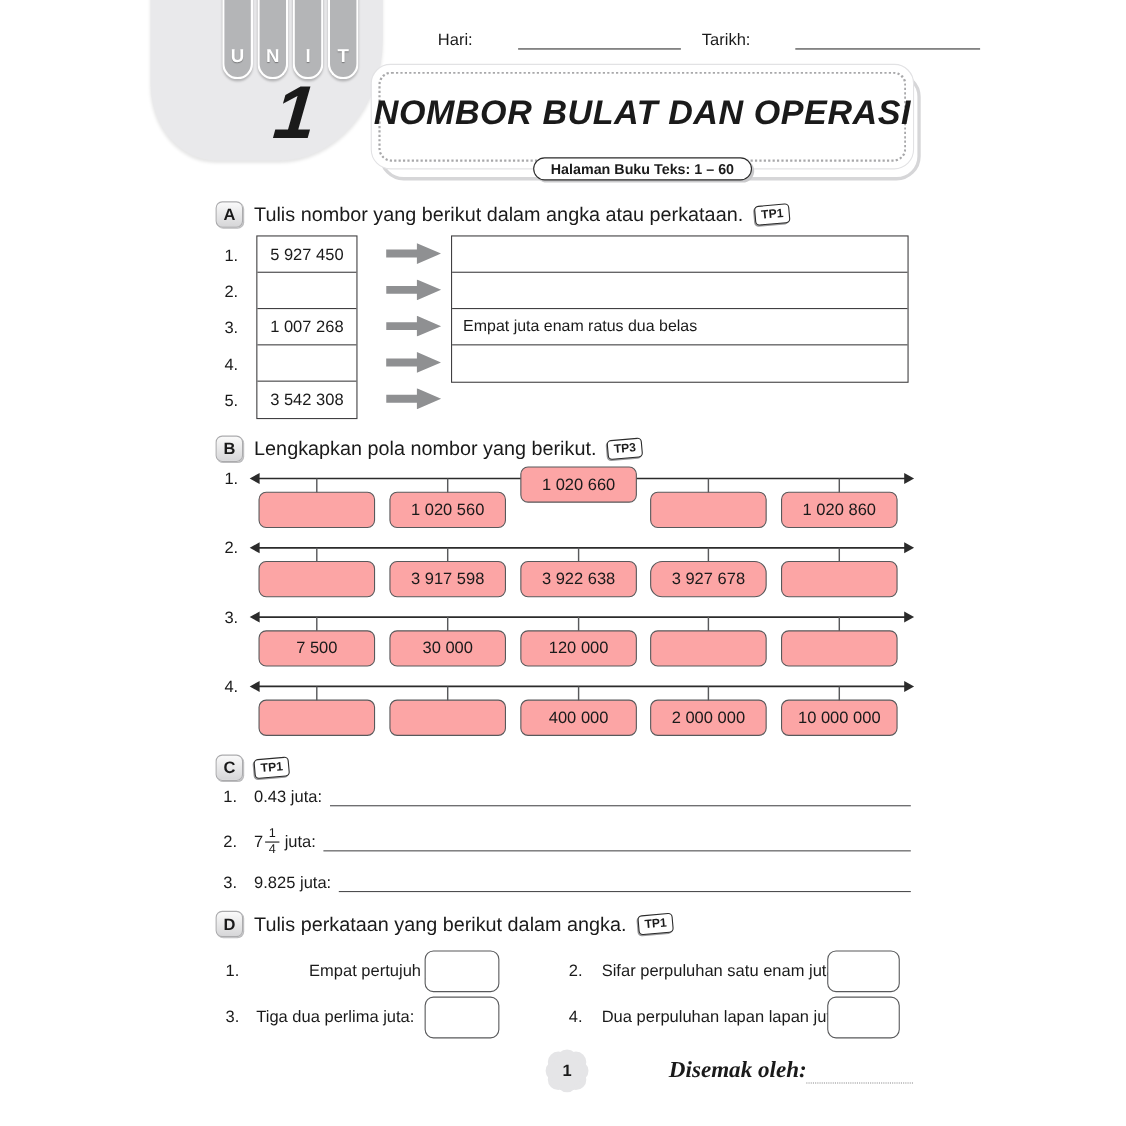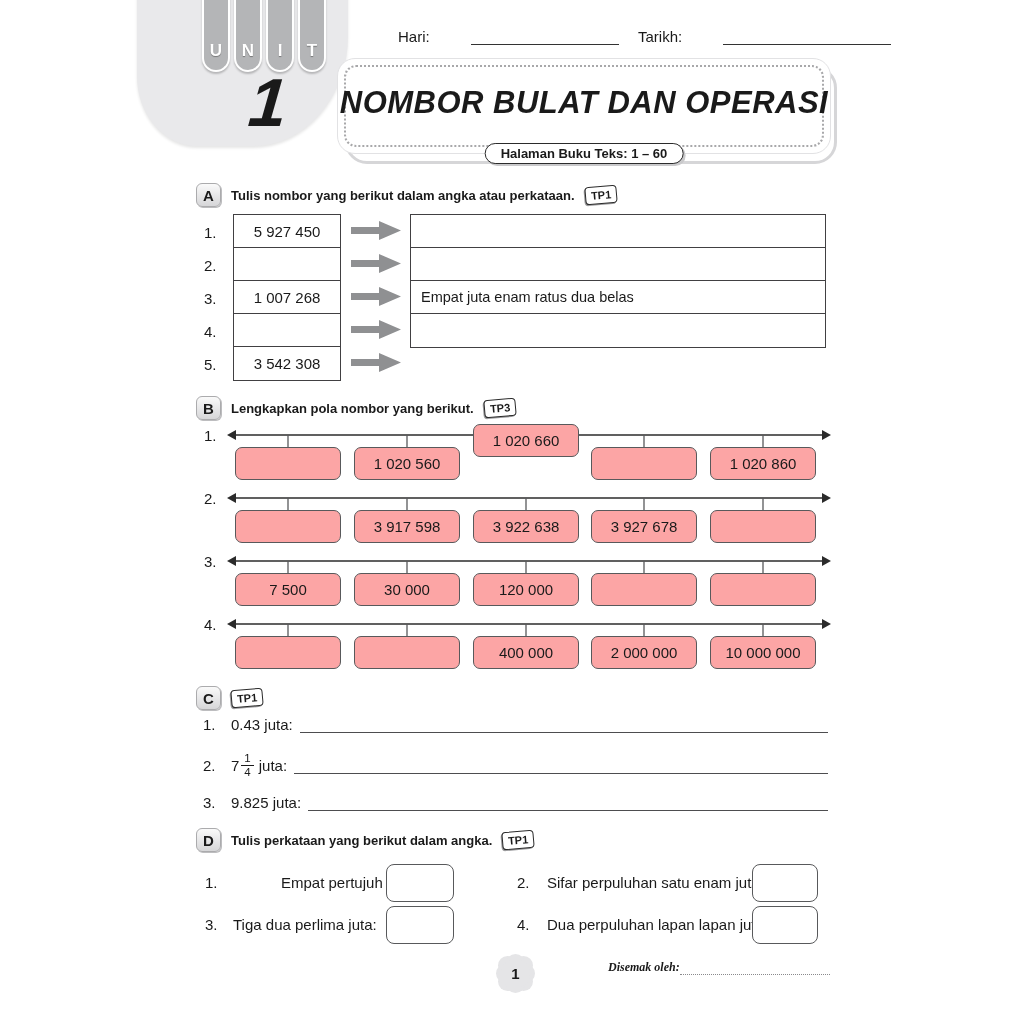--- a/index.html
+++ b/index.html
@@ -53,21 +53,21 @@
   }
   
   .section-head { position:absolute; display:flex; align-items:center; gap:10px; }
   .sec-badge {
     width:25px; height:24px; flex:0 0 25px;
     background:linear-gradient(#fafafa,#d6d6d8); border:1px solid #ababad;
     border-radius:6px; box-shadow:1px 1px 0 #bdbdbf;
     display:flex; align-items:center; justify-content:center;
     font-weight:900; font-size:15px;
   }
-  .sec-heading { font-size:13px; font-weight:bold; }
+  .sec-heading { font-size:18px; font-weight:normal; }
   .tp-badge {
     border:1.4px solid #2b2b2b; border-radius:4px; padding:0 5px; line-height:16px;
     font-size:11px; font-weight:bold; transform:rotate(-5deg); background:#fff;
     box-shadow:-1px 1px 0 #9a9a9c;
   }
   
   .rownum { position:absolute; font-size:15px; }
   .tableA { position:absolute; border:1.3px solid #414042; background:#fff; }
   .tableA .cell {
     height:33px; border-bottom:1.3px solid #414042;
@@ -104,21 +104,21 @@
     position:absolute; left:501px; top:959px; width:29px; height:29px;
     background:#e5e5e7; border-radius:50%;
     box-shadow:10px 0 0 -5px #e5e5e7, -10px 0 0 -5px #e5e5e7,
                0 10px 0 -5px #e5e5e7, 0 -10px 0 -5px #e5e5e7,
                8px 8px 0 -5px #e5e5e7, -8px 8px 0 -5px #e5e5e7,
                8px -8px 0 -5px #e5e5e7, -8px -8px 0 -5px #e5e5e7;
     display:flex; align-items:center; justify-content:center;
     font-weight:bold; font-size:15px;
   }
   .checked-by { position:absolute; left:608px; top:960px; width:222px; display:flex; align-items:flex-end; }
-  .checked-by .lbl { font-family:"Liberation Serif", serif; font-style:italic; font-weight:bold; font-size:12px; white-space:nowrap; }
+  .checked-by .lbl { font-family:"Liberation Serif", serif; font-style:italic; font-weight:bold; font-size:21px; white-space:nowrap; }
   .checked-fill { flex:1; border-bottom:1.5px dotted #8a8a8c; height:14px; }
 </style>
 </head>
 <body>
 
 <div class="page">
 
   <div class="unit-blob"></div>
   <div class="unit-tabs">
     <div class="unit-tab">
@@ -157,21 +157,21 @@
     <span class="sec-heading">Tulis nombor yang berikut dalam angka atau perkataan.</span>
     <span class="tp-badge">TP1</span>
   </div>
 
   <span class="rownum" style="left:204px; top:224px;">1.</span>
   <span class="rownum" style="left:204px; top:257px;">2.</span>
   <span class="rownum" style="left:204px; top:290px;">3.</span>
   <span class="rownum" style="left:204px; top:323px;">4.</span>
   <span class="rownum" style="left:204px; top:356px;">5.</span>
 
-  <div class="tableA left" style="left:233px; top:214px; width:108px;">
+  <div class="tableA left" style="left:233px; top:214px; width:92px;">
     <div class="cell">5 927 450</div>
     <div class="cell"></div>
     <div class="cell">1 007 268</div>
     <div class="cell"></div>
     <div class="cell">3 542 308</div>
   </div>
 
   <div class="block-arrow" style="left:351px; top:220px;"></div>
   <div class="block-arrow" style="left:351px; top:253px;"></div>
   <div class="block-arrow" style="left:351px; top:286px;"></div>
@@ -215,21 +215,21 @@
       <polygon points="596,4 605,9 596,14" fill="#2b2b2b"></polygon>
     <line x1="62" y1="9" x2="62" y2="24" stroke="#58595b" stroke-width="1.3"></line>
     <line x1="181" y1="9" x2="181" y2="24" stroke="#58595b" stroke-width="1.3"></line>
     <line x1="300" y1="9" x2="300" y2="24" stroke="#58595b" stroke-width="1.3"></line>
     <line x1="418" y1="9" x2="418" y2="24" stroke="#58595b" stroke-width="1.3"></line>
     <line x1="537" y1="9" x2="537" y2="24" stroke="#58595b" stroke-width="1.3"></line>
   </svg>
   <div class="nl-box" style="left:235px; top:510px;"></div>
   <div class="nl-box" style="left:354px; top:510px;">3 917 598</div>
   <div class="nl-box" style="left:473px; top:510px;">3 922 638</div>
-  <div class="nl-box" style="left:591px; top:510px;">3 927 678</div>
+  <div class="nl-box" style="left:591px; top:510px;border-radius:11px;">3 927 678</div>
   <div class="nl-box" style="left:710px; top:510px;"></div>
 
   <span class="rownum" style="left:204px; top:553px;">3.</span>
   <svg class="nl-svg" style="left:226px; top:552px;" width="606" height="28">
     <line x1="8" y1="9" x2="598" y2="9" stroke="#2b2b2b" stroke-width="1.5"></line>
     <polygon points="10,4 1,9 10,14" fill="#2b2b2b"></polygon>
       <polygon points="596,4 605,9 596,14" fill="#2b2b2b"></polygon>
     <line x1="62" y1="9" x2="62" y2="24" stroke="#58595b" stroke-width="1.3"></line>
     <line x1="181" y1="9" x2="181" y2="24" stroke="#58595b" stroke-width="1.3"></line>
     <line x1="300" y1="9" x2="300" y2="24" stroke="#58595b" stroke-width="1.3"></line>

